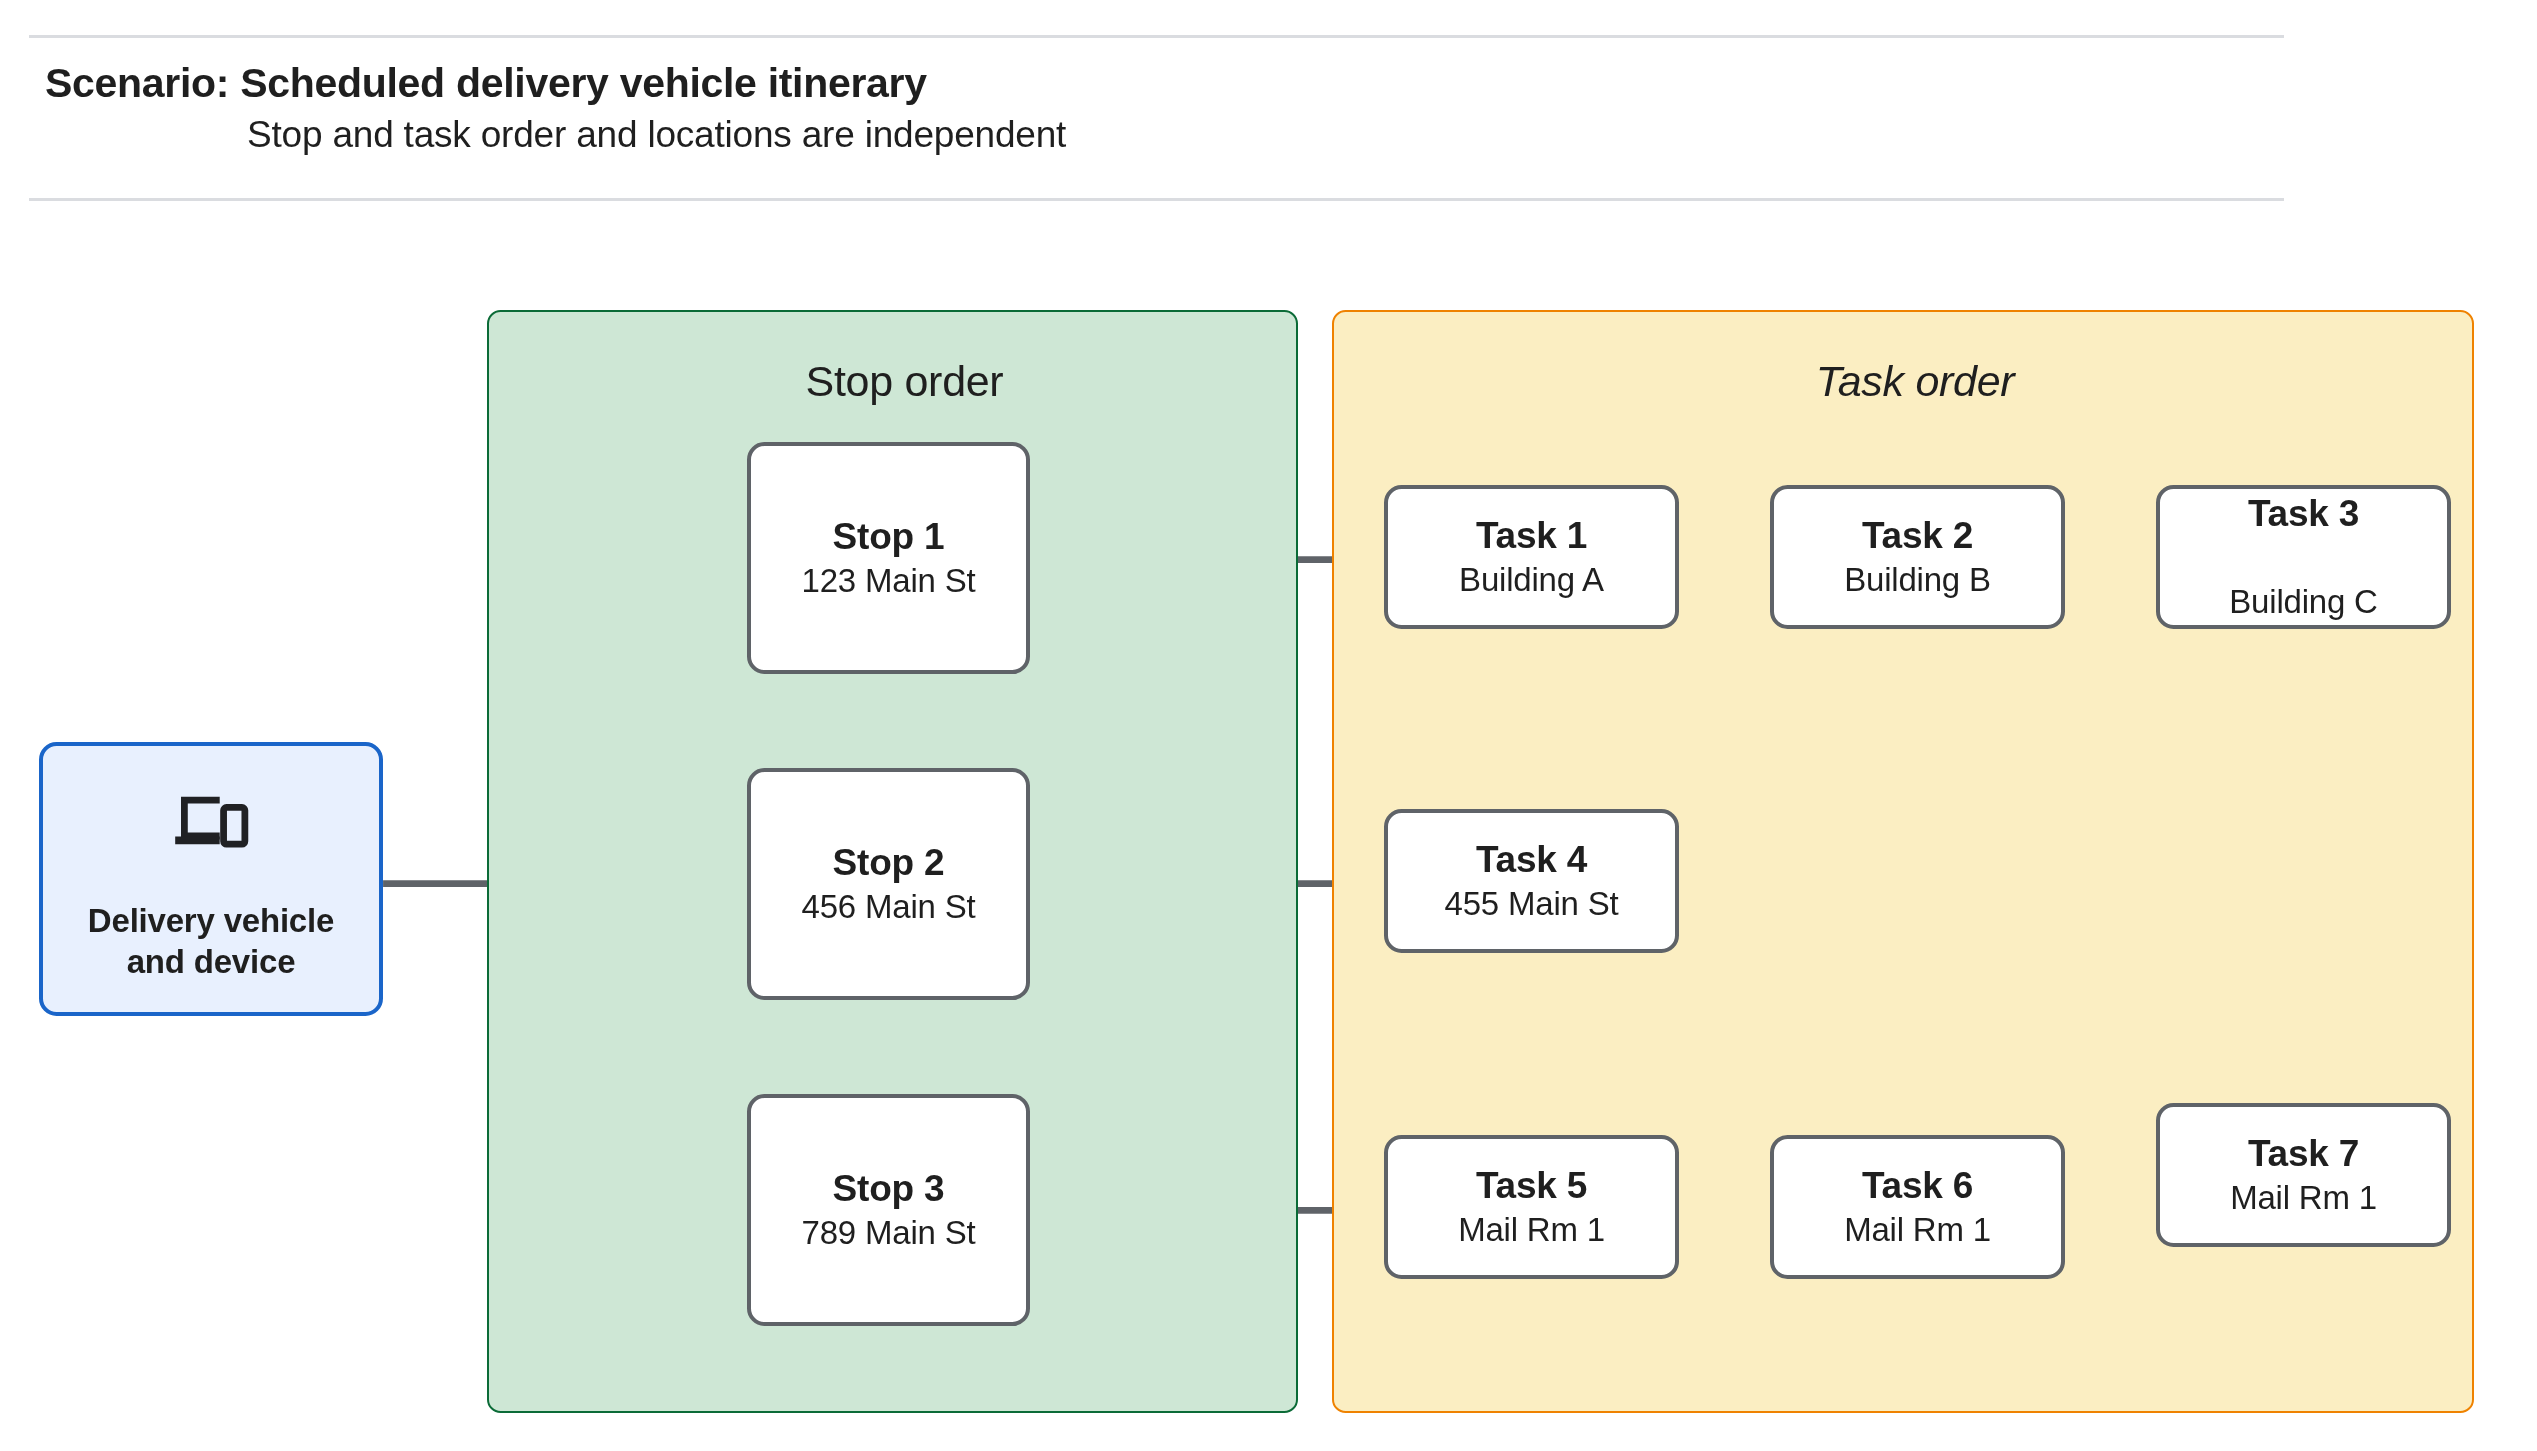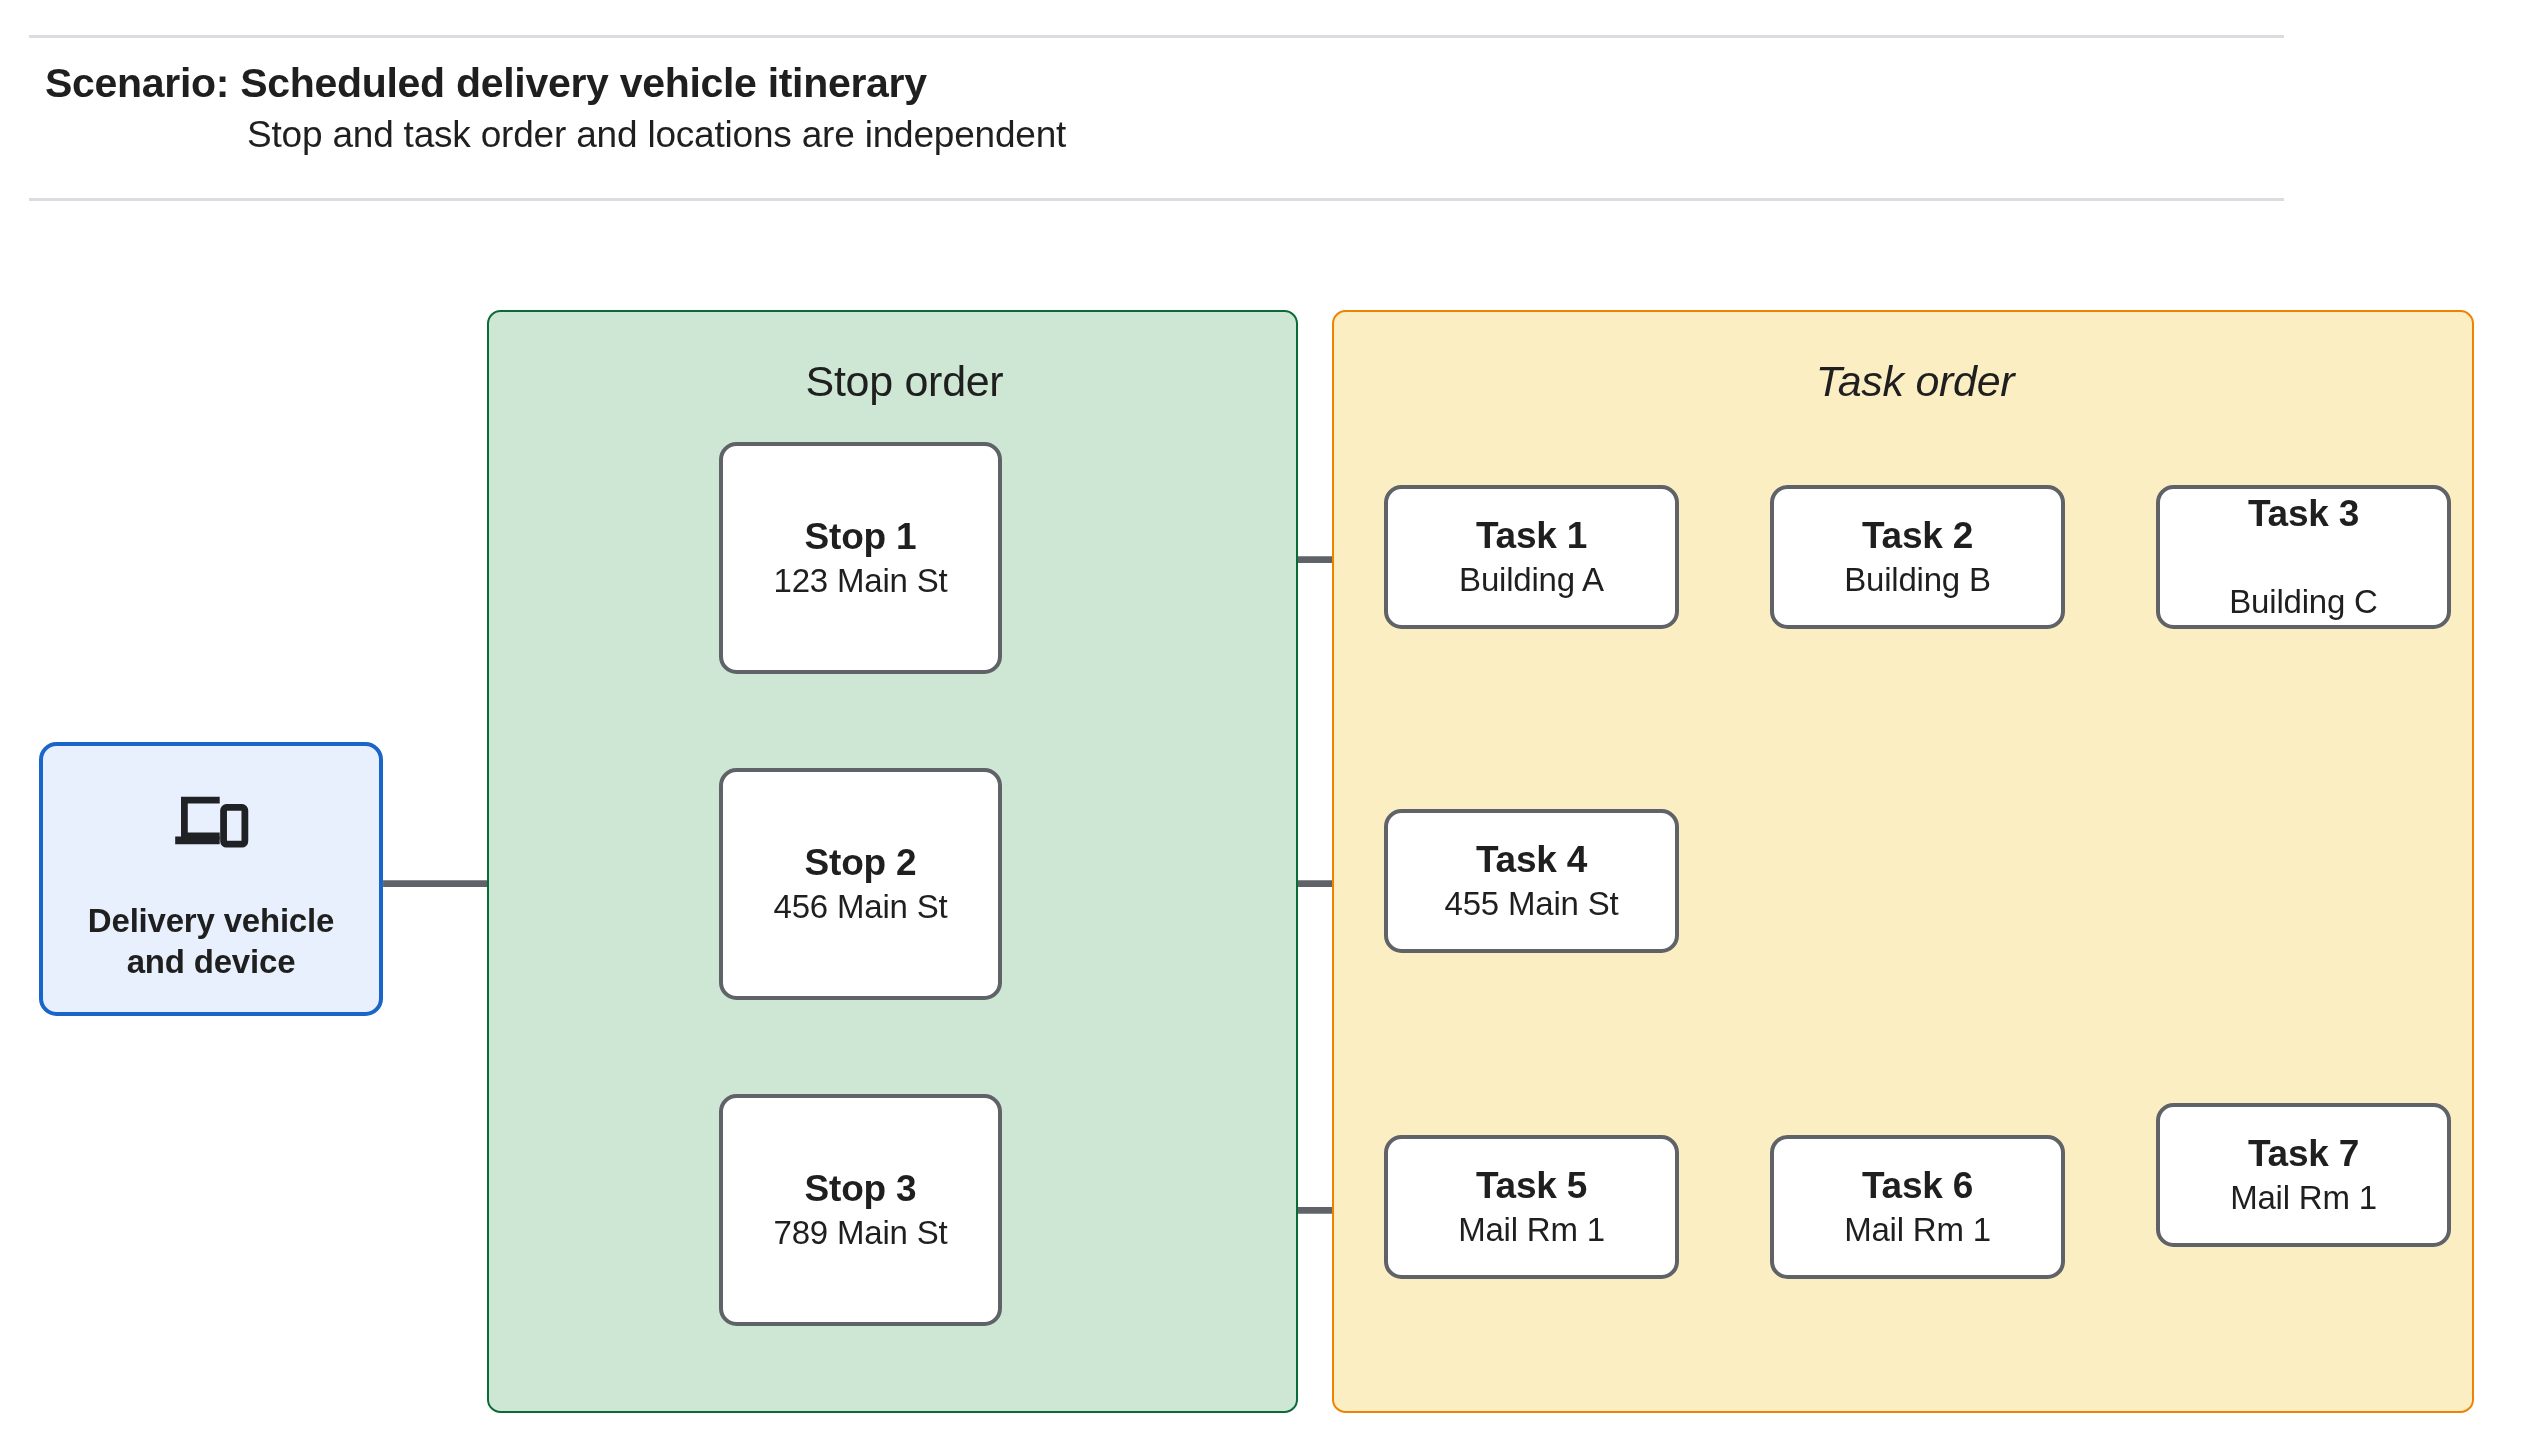--- a/index.html
+++ b/index.html
@@ -115,21 +115,21 @@
   .node .node-sub {
     font-size: 33px;
     font-weight: 400;
     letter-spacing: -0.2px;
     line-height: 1.15;
     margin-top: 5px;
   }
 
   
   .stop-node {
-    left: 719px;
+    left: 747px;
     width: 283px;
     height: 232px;
   }
   #stop-node-0 { top: 442px; }
   #stop-node-1 { top: 768px; }
   #stop-node-2 { top: 1094px; }
 
   
   .task-node {
     width: 295px;

